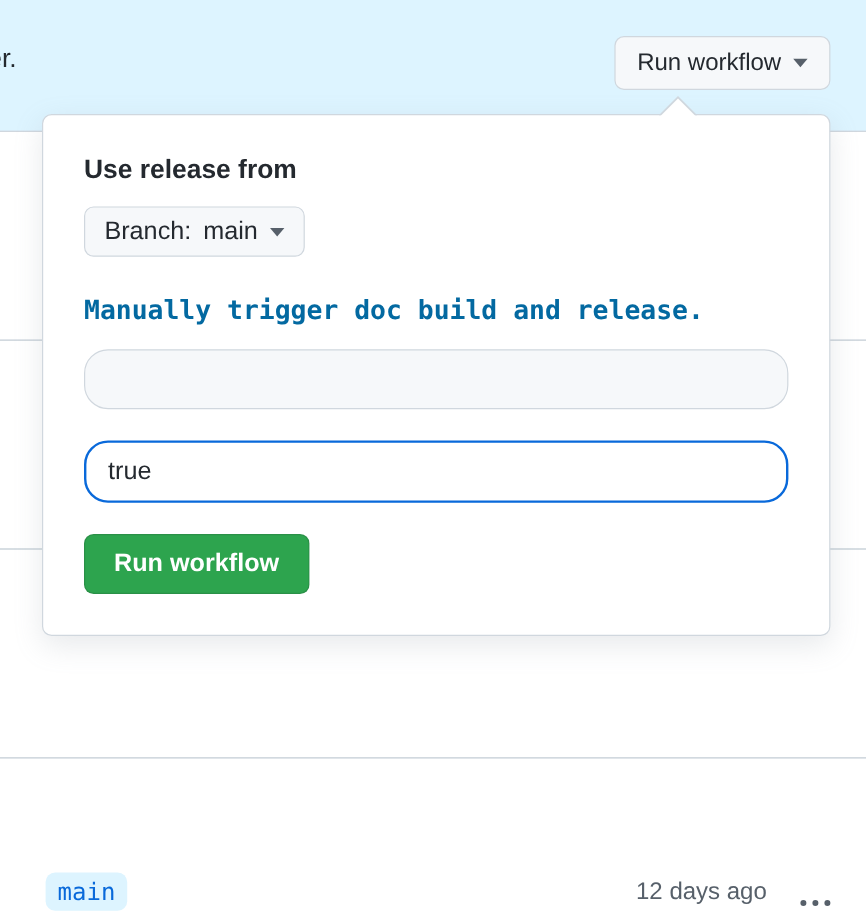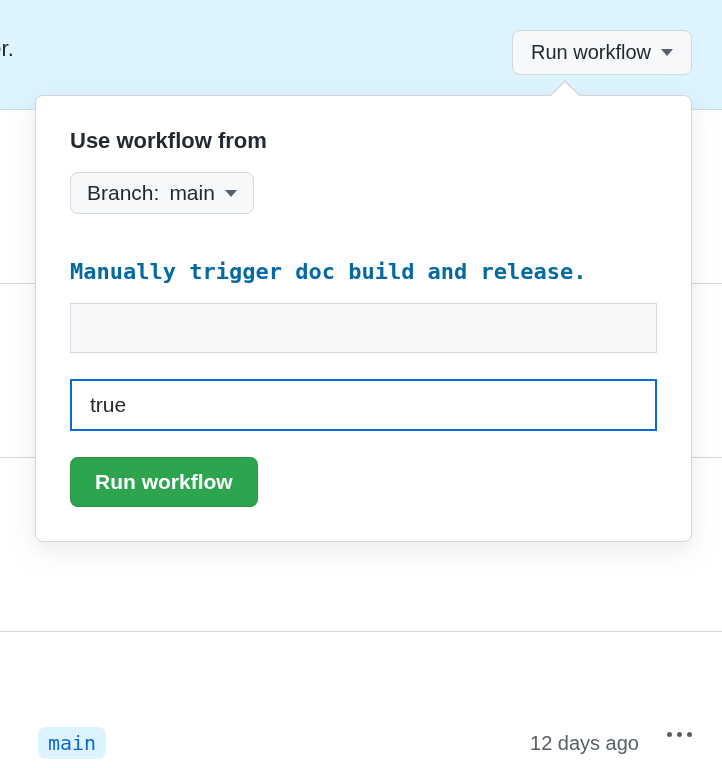--- a/index.html
+++ b/index.html
@@ -86,21 +86,21 @@
       background: #f6f8fa;
       border: 1px solid #d0d7de;
       border-radius: 8px;
       padding: 8px 16px;
       font-size: 21px;
       color: #24292f;
       display: inline-flex;
       align-items: center;
       gap: 10px;
       cursor: pointer;
-      margin-bottom: 40px;
+      margin-bottom: 28px;
     }
     .branch-name { color: #24292f; }
     .branch-btn .caret {
       border-left: 6px solid transparent;
       border-right: 6px solid transparent;
       border-top: 7px solid #57606a;
       display: inline-block;
     }
     .mono-label {
       font-family: ui-monospace, SFMono-Regular, "SF Mono", Menlo, Consolas, monospace;
@@ -108,21 +108,21 @@
       font-size: 22px;
       color: #0369a1;
       margin-bottom: 14px;
       line-height: 1.6;
       word-break: break-word;
     }
     .text-input {
       width: 100%;
       background: #f6f8fa;
       border: 1px solid #d0d7de;
-      border-radius: 0;
+      border-radius: 20px;
       padding: 12px 16px;
       font-size: 21px;
       color: #24292f;
       margin-bottom: 26px;
       font-family: inherit;
     }
     .text-input.focused {
       background: #fff;
       border: 2px solid #0969da;
       outline: none;
@@ -165,21 +165,21 @@
     .branch-tag {
       background: #ddf4ff;
       color: #0969da;
       font-family: ui-monospace, SFMono-Regular, "SF Mono", Menlo, Consolas, monospace;
       padding: 4px 10px;
       border-radius: 8px;
       font-size: 20px;
     }
     .footer-right {
       display: flex;
-      align-items: flex-start;
+      align-items: flex-end;
       gap: 28px;
       color: #57606a;
       font-size: 20px;
     }
     .kebab {
       display: flex;
       gap: 5px;
       cursor: pointer;
     }
     .kebab span {
@@ -210,21 +210,21 @@
     <span>12 days ago</span>
     <div class="kebab">
       <span></span>
         <span></span>
         <span></span>
     </div>
   </div>
 </div>
 
 <div class="popover">
-  <div class="section-title">Use workflow from</div>
+  <div class="section-title">Use release from</div>
   <button class="branch-btn">
     <span>Branch:</span>
     <span class="branch-name">main</span>
     <span class="caret"></span>
   </button>
 
   <div class="mono-label">Manually trigger doc build and release.</div>
   <input type="text" class="text-input" value="" style="">
 
   <input type="text" class="text-input focused" value="true" style="">

